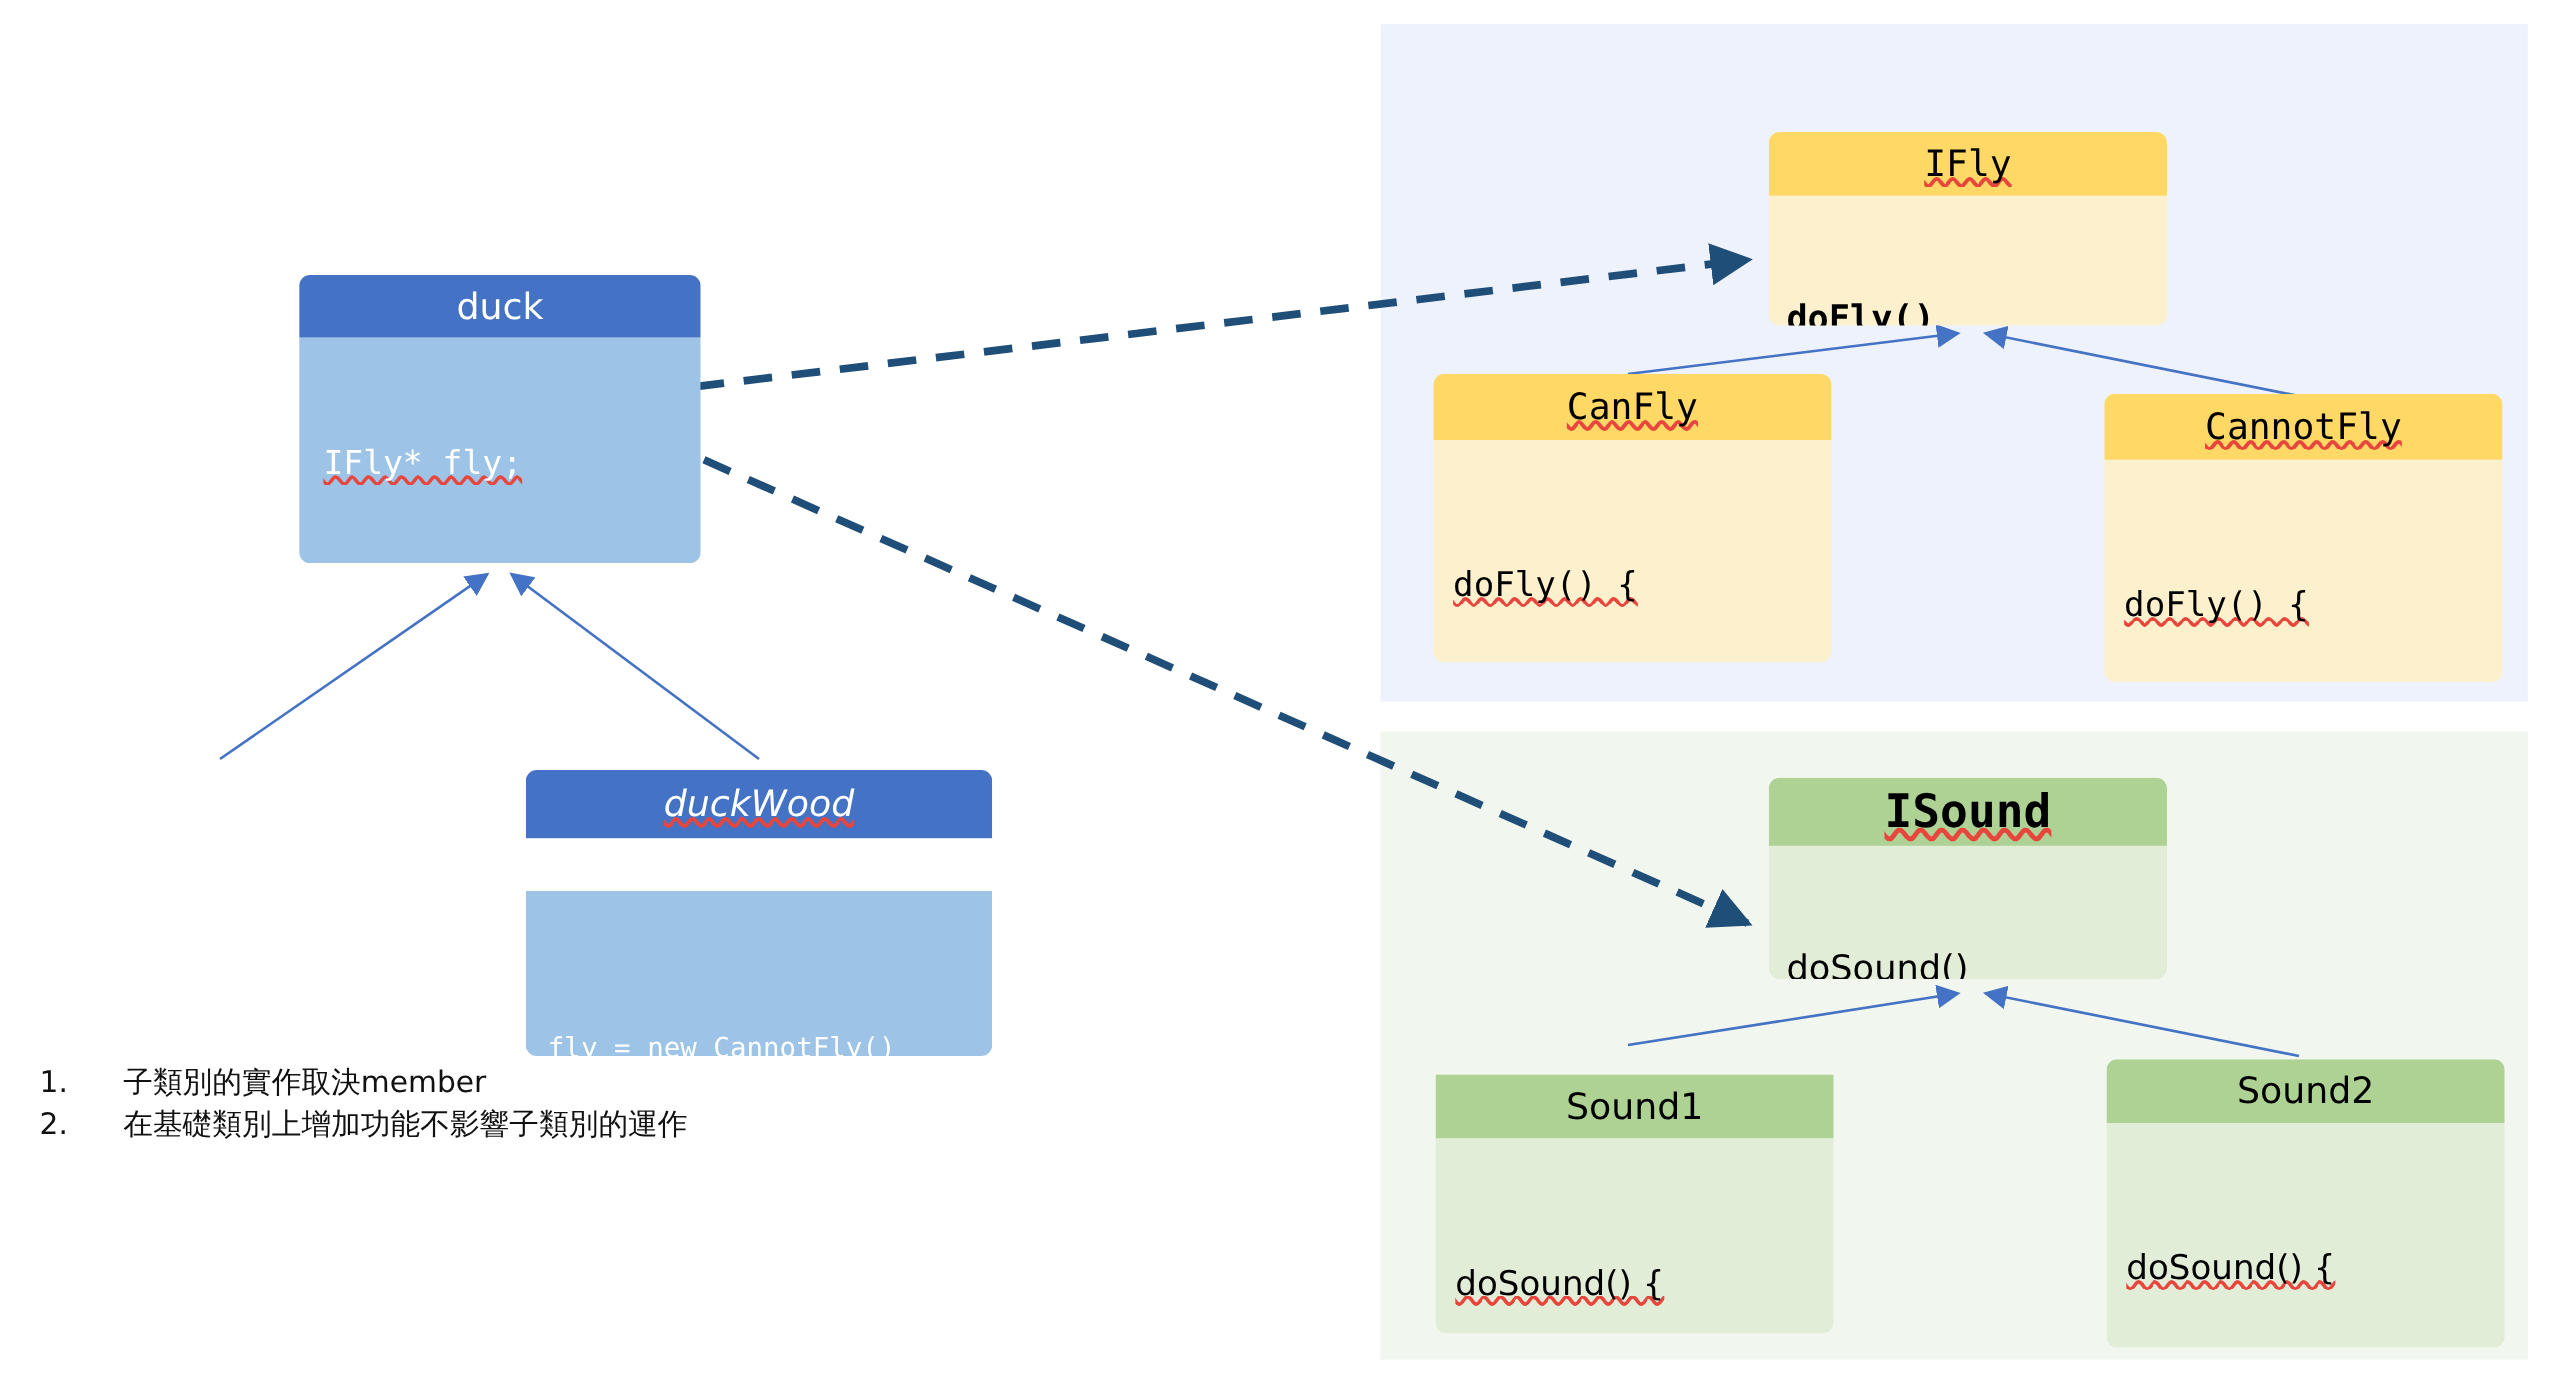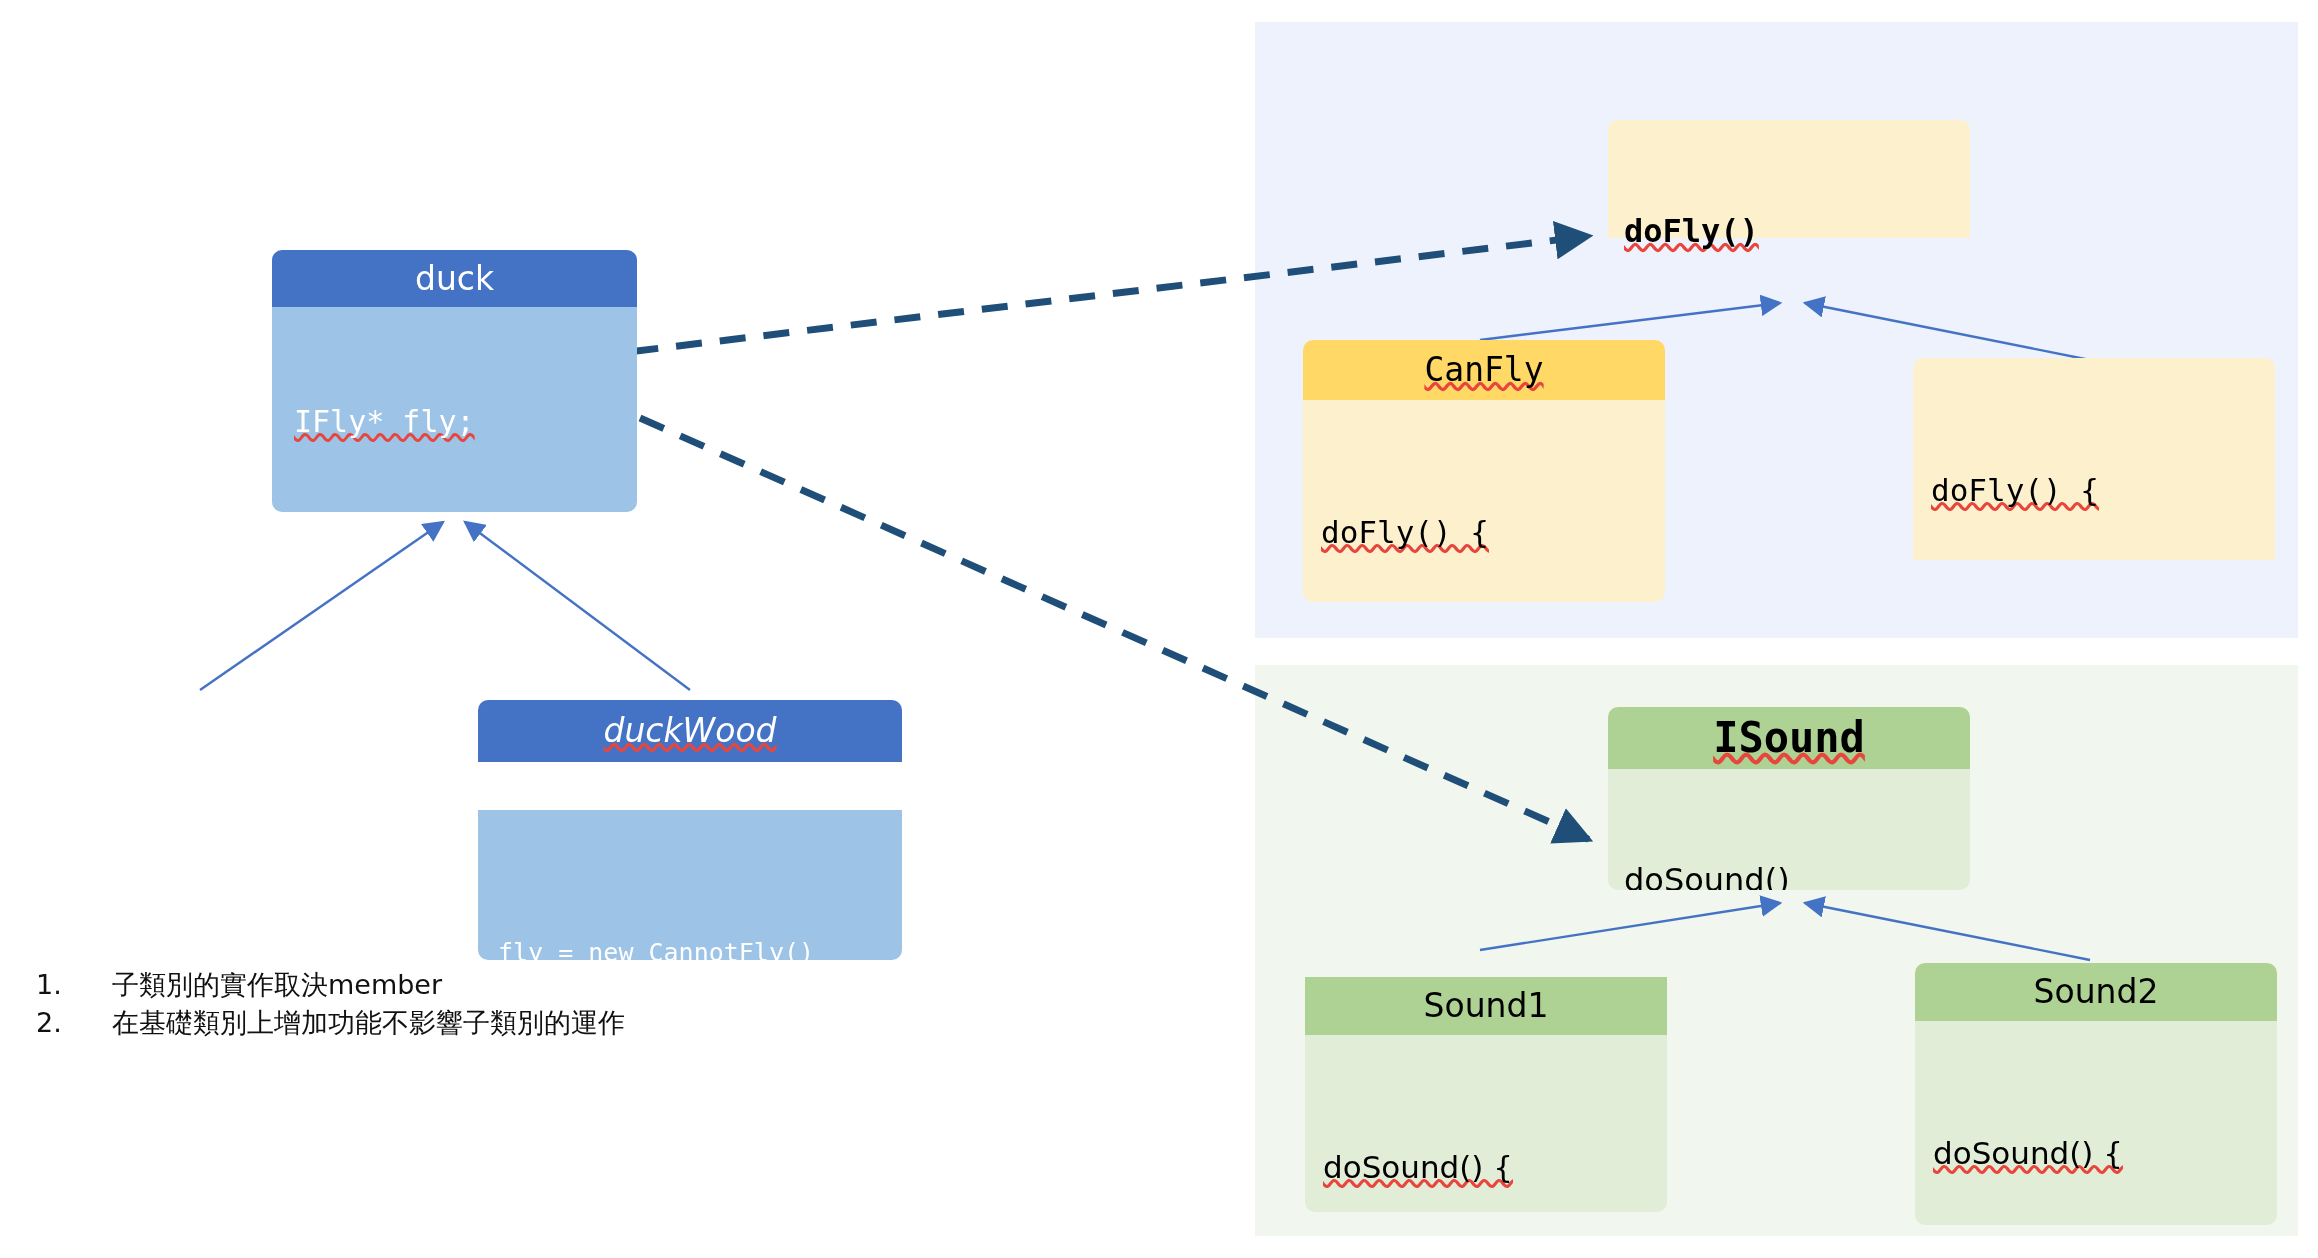--- a/index.html
+++ b/index.html
@@ -169,36 +169,38 @@
 
 
   <div class="uml-box blue" id="box-duckwood" style="left:478px; top:700px; width:424px; height:260px;">
     <div class="uml-head sans sq" style="height:62px; line-height:62px; font-size:33px;font-style:italic;">duckWood</div>
     <div class="uml-body mono" style="height:198px; padding:62px 0 0 20px; font-size:25px; line-height:1.3;margin-top:48px;">
       <div class="sq">fly = new CannotFly()</div>
     </div>
   </div>
 
   <div class="uml-box amber" id="box-ifly" style="left:1608px; top:120px; width:362px; height:176px;">
+    <div class="uml-head mono sq" style="height:58px; line-height:58px; font-size:33px;">IFly</div>
     <div class="uml-body mono" style="height:118px; padding:8px 0 0 16px; font-size:32px; line-height:1.3;font-weight:bold;">
       <div class="sq">doFly()</div>
       
     </div>
   </div>
 
   <div class="uml-box amber" id="box-canfly" style="left:1303px; top:340px; width:362px; height:262px;">
     <div class="uml-head mono sq" style="height:60px; line-height:60px; font-size:33px;">CanFly</div>
     <div class="uml-body mono" style="height:202px; padding:30px 0 0 18px; font-size:31px; line-height:1.32;">
       <div class="sq">doFly() {</div>
       
       
     </div>
   </div>
 
   <div class="uml-box amber" id="box-cannotfly" style="left:1913px; top:358px; width:362px; height:262px;">
+    <div class="uml-head mono sq" style="height:60px; line-height:60px; font-size:33px;">CannotFly</div>
     <div class="uml-body mono" style="height:202px; padding:30px 0 0 18px; font-size:31px; line-height:1.32;">
       <div class="sq">doFly() {</div>
       
       
     </div>
   </div>
 
   <div class="uml-box green" id="box-isound" style="left:1608px; top:707px; width:362px; height:183px;">
     <div class="uml-head mono sq" style="height:62px; line-height:62px; font-size:42px;font-weight:bold;">ISound</div>
     <div class="uml-body sans" style="height:121px; padding:8px 0 0 16px; font-size:32px; line-height:1.3;">

